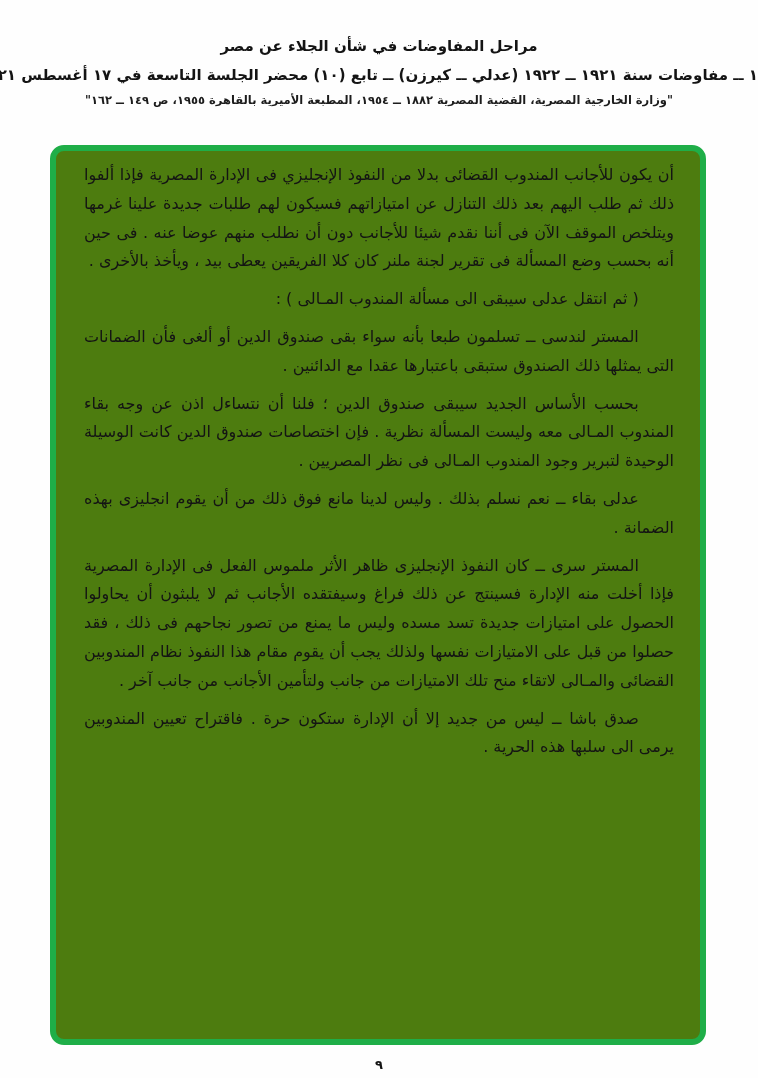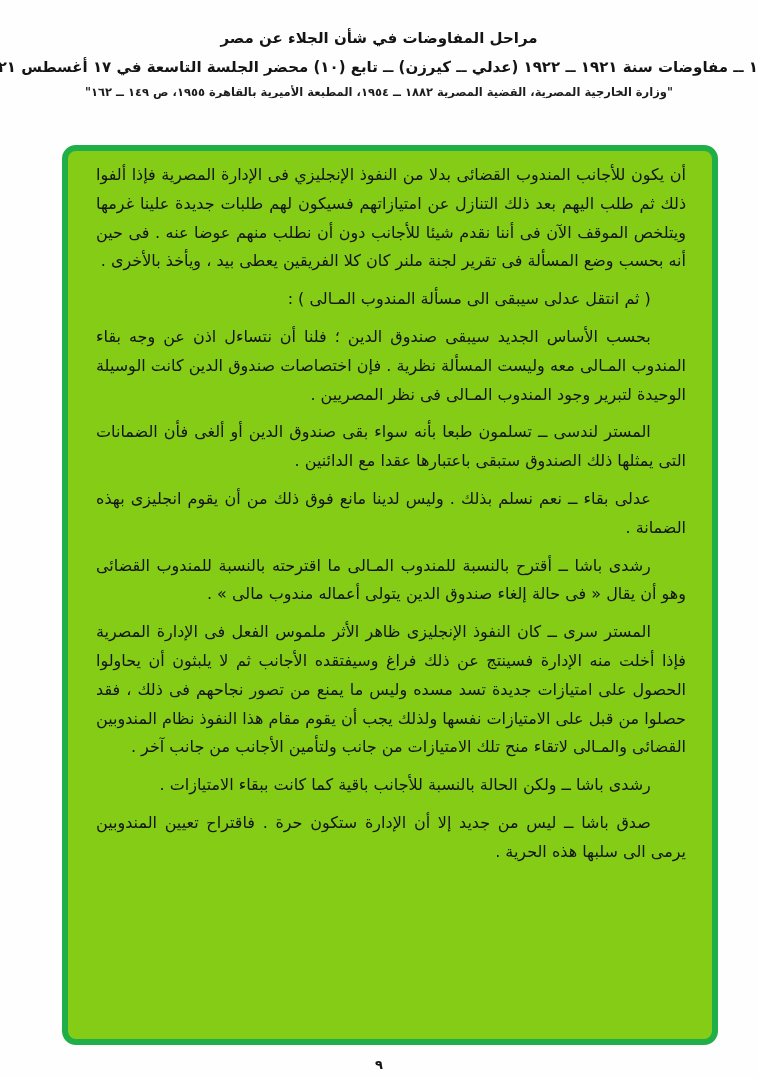--- a/index.html
+++ b/index.html
@@ -6,29 +6,29 @@
   body{
     width:758px;height:1078px;
     background:#fefefe;
     font-family:"DejaVu Sans",sans-serif;
     position:relative;
     color:#141414;
     overflow:hidden;
   }
   .page{position:absolute;inset:0;direction:rtl;}
   
-  .header{text-align:center;padding-top:28px;line-height:1.35;}
+  .header{text-align:center;padding-top:36px;line-height:1.35;}
   .h-title{font-weight:bold;font-size:15px;letter-spacing:.2px;}
   .h-sub{font-weight:bold;font-size:15px;margin-top:9px;white-space:nowrap;}
   .h-src{font-weight:bold;font-size:11.5px;margin-top:7px;color:#1c1c1c;}
   
   .frame{
     position:absolute;left:50px;top:145px;width:656px;height:900px;
     border:6px solid #1fae48;border-radius:14px;
-    box-sizing:border-box;background:#84cc16;overflow:hidden;margin-left:12px;
+    box-sizing:border-box;background:#4d7c0f;overflow:hidden;
   }
   .doc{
     padding:8px 26px 0 28px;
     font-size:16px;line-height:1.8;
     text-align:justify;text-justify:inter-word;
     direction:rtl;
   }
   .para{margin:0 0 9px 0;text-indent:2.2em;}
   .para.first{text-indent:0;margin-top:2px;}
   .pagenum{
@@ -44,25 +44,23 @@
   <div class="header">
     <div class="h-title">مراحل المفاوضات في شأن الجلاء عن مصر</div>
     <div class="h-sub">١ ــ مفاوضات سنة ١٩٢١ ــ ١٩٢٢ (عدلي ــ كيرزن) ــ تابع (١٠) محضر الجلسة التاسعة في ١٧ أغسطس ١٩٢١</div>
     <div class="h-src">"وزارة الخارجية المصرية، القضية المصرية ١٨٨٢ ــ ١٩٥٤، المطبعة الأميرية بالقاهرة ١٩٥٥، ص ١٤٩ ــ ١٦٢"</div>
   </div>
 
   <div class="frame" style="border-color: rgb(31, 174, 72);">
     <div class="doc" id="doc-body">
         <p class="para first"><span>أن يكون للأجانب المندوب القضائى بدلا من النفوذ الإنجليزي فى الإدارة المصرية فإذا ألفوا ذلك ثم طلب اليهم بعد ذلك التنازل عن امتيازاتهم فسيكون لهم طلبات جديدة علينا غرمها ويتلخص الموقف الآن فى أننا نقدم شيئا للأجانب دون أن نطلب منهم عوضا عنه . فى حين أنه بحسب وضع المسألة فى تقرير لجنة ملنر كان كلا الفريقين يعطى بيد ، ويأخذ بالأخرى .</span></p>
         <p class="para"><span>( ثم انتقل عدلى سيبقى الى مسألة المندوب المـالى ) :</span></p>
+        <p class="para"><span>المستر لندسى</span><span> ــ </span><span>تسلمون طبعا بأنه سواء بقى صندوق الدين أو ألغى فأن الضمانات التى يمثلها ذلك الصندوق ستبقى باعتبارها عقدا مع الدائنين .</span></p>
         <p class="para"><span>بحسب الأساس الجديد سيبقى صندوق الدين ؛ فلنا أن نتساءل اذن عن وجه بقاء المندوب المـالى معه وليست المسألة نظرية . فإن اختصاصات صندوق الدين كانت الوسيلة الوحيدة لتبرير وجود المندوب المـالى فى نظر المصريين .</span></p>
-        <p class="para"><span>المستر لندسى</span><span> ــ </span><span>تسلمون طبعا بأنه سواء بقى صندوق الدين أو ألغى فأن الضمانات التى يمثلها ذلك الصندوق ستبقى باعتبارها عقدا مع الدائنين .</span></p>
         <p class="para"><span>عدلى بقاء</span><span> ــ </span><span>نعم نسلم بذلك . وليس لدينا مانع فوق ذلك من أن يقوم انجليزى بهذه الضمانة .</span></p>
-        <p class="para"><span>رشدى باشا</span><span> ــ </span><span>أقترح بالنسبة للمندوب المـالى ما اقترحته بالنسبة للمندوب القضائى وهو أن يقال « فى حالة إلغاء صندوق الدين يتولى أعماله مندوب مالى » .</span></p>
         <p class="para"><span>المستر سرى</span><span> ــ </span><span>كان النفوذ الإنجليزى ظاهر الأثر ملموس الفعل فى الإدارة المصرية فإذا أخلت منه الإدارة فسينتج عن ذلك فراغ وسيفتقده الأجانب ثم لا يلبثون أن يحاولوا الحصول على امتيازات جديدة تسد مسده وليس ما يمنع من تصور نجاحهم فى ذلك ، فقد حصلوا من قبل على الامتيازات نفسها ولذلك يجب أن يقوم مقام هذا النفوذ نظام المندوبين القضائى والمـالى لاتقاء منح تلك الامتيازات من جانب ولتأمين الأجانب من جانب آخر .</span></p>
-        <p class="para"><span>رشدى باشا</span><span> ــ </span><span>ولكن الحالة بالنسبة للأجانب باقية كما كانت ببقاء الامتيازات .</span></p>
         <p class="para"><span>صدق باشا</span><span> ــ </span><span>ليس من جديد إلا أن الإدارة ستكون حرة . فاقتراح تعيين المندوبين يرمى الى سلبها هذه الحرية .</span></p>
       </div>
   </div>
 
   <div class="pagenum">٩</div>
 
 </div>
 
 </body></html>

